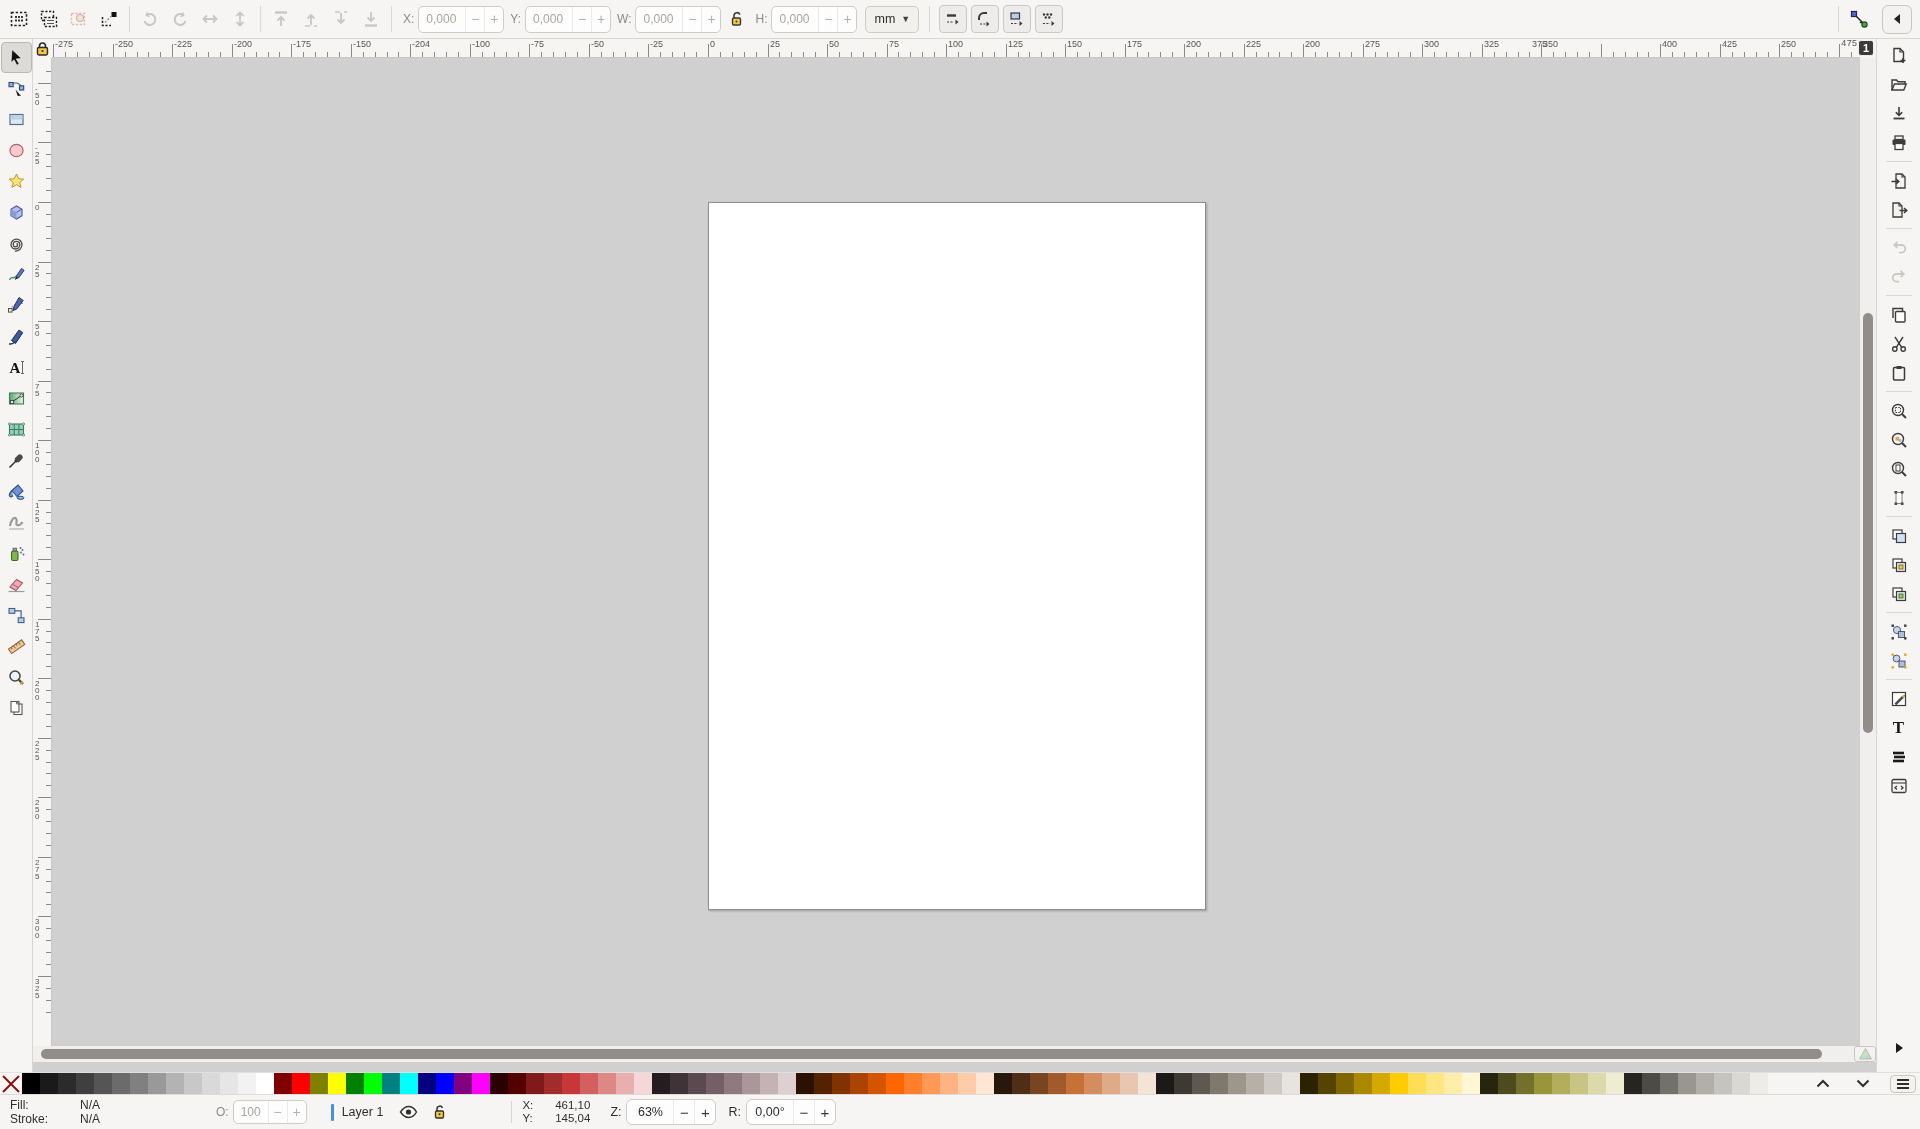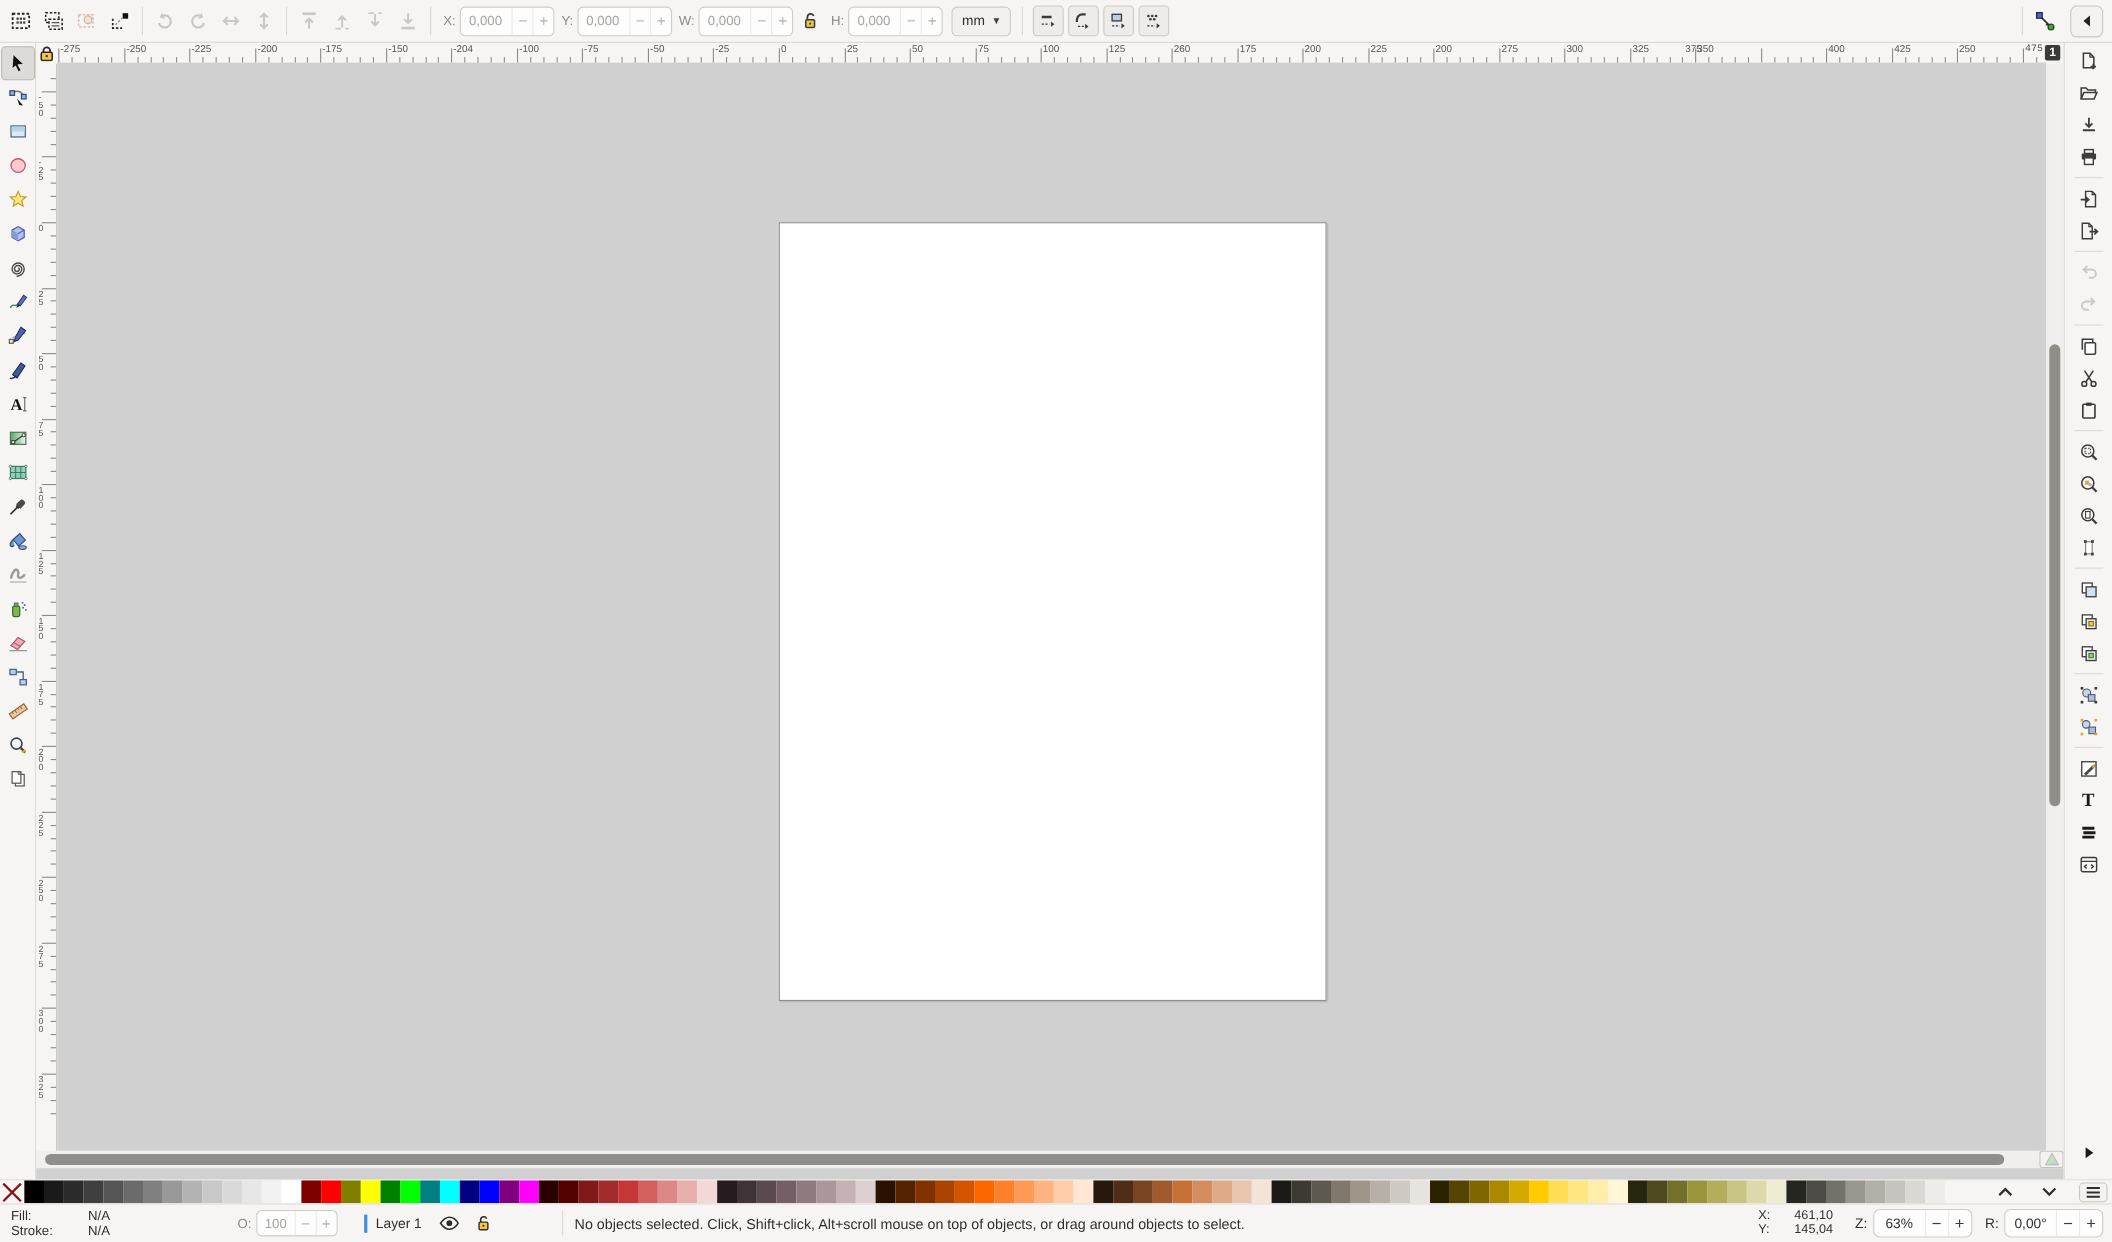--- a/index.html
+++ b/index.html
@@ -539,21 +539,21 @@
             <div class="tick" style="left: 918px;"></div>
             <div class="tick" style="left: 930px;"></div>
             <div class="tick" style="left: 942px;"></div>
             <div class="tick major" style="left: 954px;"></div>
             <div class="rlabel" style="left: 956px;">125</div>
             <div class="tick" style="left: 966px;"></div>
             <div class="tick" style="left: 977px;"></div>
             <div class="tick" style="left: 989px;"></div>
             <div class="tick" style="left: 1001px;"></div>
             <div class="tick major" style="left: 1013px;"></div>
-            <div class="rlabel" style="left: 1015px;">260</div>
+            <div class="rlabel" style="left: 1015px;">150</div>
             <div class="tick" style="left: 1025px;"></div>
             <div class="tick" style="left: 1037px;"></div>
             <div class="tick" style="left: 1049px;"></div>
             <div class="tick" style="left: 1061px;"></div>
             <div class="tick major" style="left: 1073px;"></div>
             <div class="rlabel" style="left: 1075px;">175</div>
             <div class="tick" style="left: 1085px;"></div>
             <div class="tick" style="left: 1096px;"></div>
             <div class="tick" style="left: 1108px;"></div>
             <div class="tick" style="left: 1120px;"></div>
@@ -1122,21 +1122,20 @@
       </span>
       <span style="margin-left:6px;">
         <svg width="15" height="16" viewBox="0 0 15 16">
             <path d="M5 7V4.8A2.8 2.8 0 0 1 10.4 3.9" fill="none" stroke="#2f2f2f" stroke-width="1.5"></path>
             <rect x="3.5" y="7" width="8" height="7" rx="1.2" fill="#f2c744" stroke="#2f2f2f" stroke-width="1.3"></rect>
             <circle cx="7.5" cy="10.3" r="1" fill="#2f2f2f"></circle>
           </svg>
       </span>
     </div>
     <div id="status-sep"></div>
-    <div id="status-msg">No objects selected. Click, Shift+click, Alt+scroll mouse on top of objects, or drag around objects to select.</div>
     <div id="cursor-block">
       <span>X:</span>
       <span class="num">461,10</span>
       <span>Y:</span>
       <span class="num">145,04</span>
     </div>
     <span class="zr-lab">Z:</span>
     <div class="zr-box">
       <span class="val">63%</span>
       <span class="sbtn">−</span>

